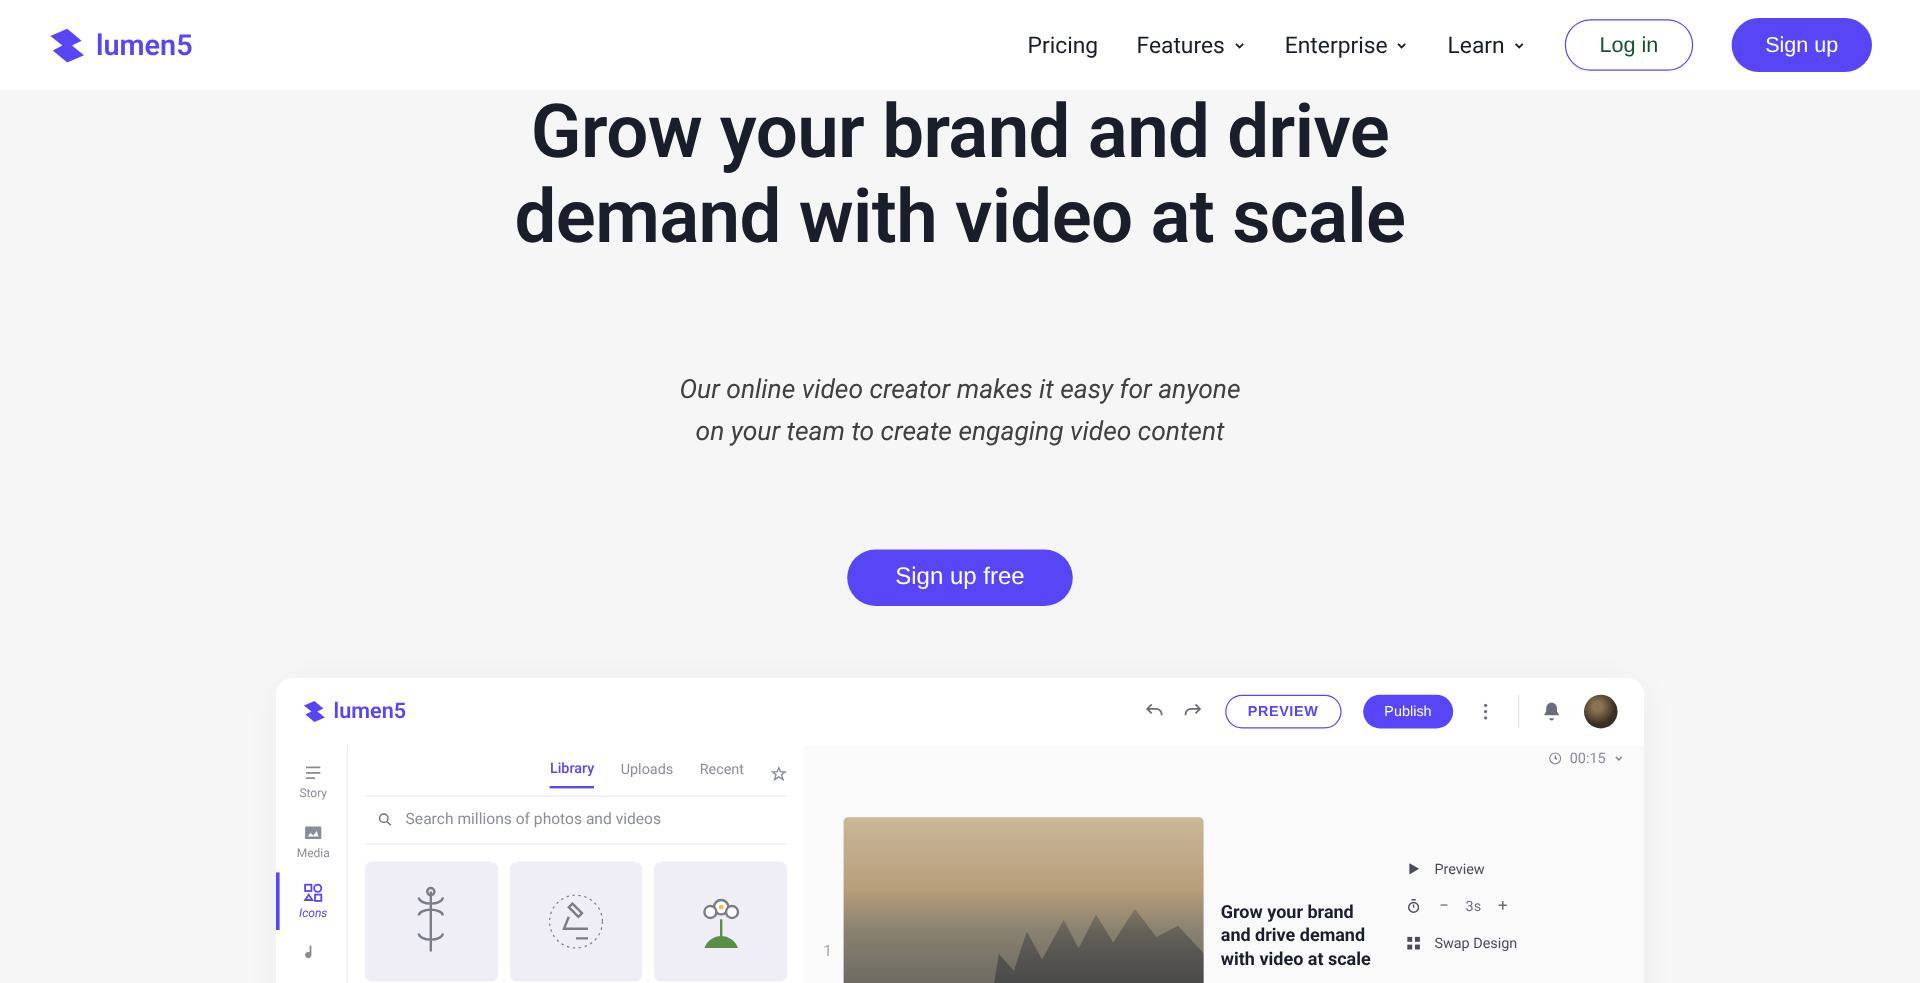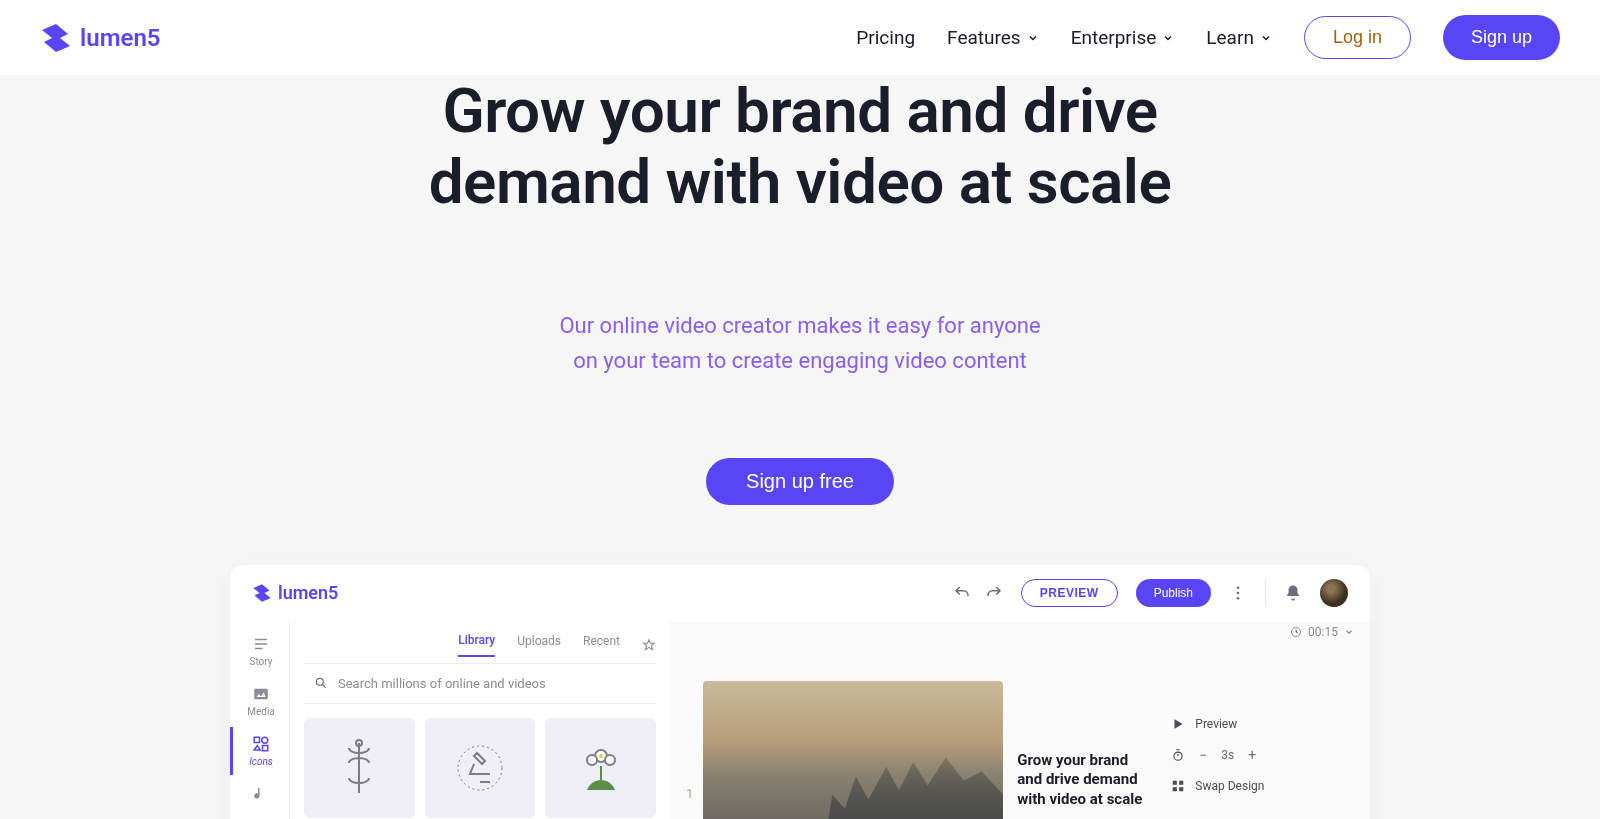--- a/index.html
+++ b/index.html
@@ -5,27 +5,27 @@
 * { margin: 0; padding: 0; box-sizing: border-box; }
 body { font-family: -apple-system, BlinkMacSystemFont, "Segoe UI", Roboto, sans-serif; background: #f6f6f7; }
 
 
 .header { background: #fff; height: 75px; display: flex; align-items: center; justify-content: space-between; padding: 0 40px; }
 .logo { display: flex; align-items: center; gap: 8px; color: #5846f6; font-weight: 600; font-size: 24px; }
 .logo-mark { width: 32px; height: 32px; }
 .nav { display: flex; align-items: center; gap: 32px; }
 .nav-item { color: #1a1d2a; font-size: 19px; font-weight: 400; cursor: pointer; display: flex; align-items: center; gap: 6px; }
 .chev { width: 12px; height: 12px; }
-.btn-outline { border: 1.5px solid #5846f6; color: #a16207; background: #fff; padding: 10px 28px; border-radius: 24px; font-size: 18px; cursor: pointer; }
+.btn-outline { border: 1.5px solid #5846f6; color: #14532d; background: #fff; padding: 10px 28px; border-radius: 24px; font-size: 18px; cursor: pointer; }
 .btn-solid { background: #5846f6; color: #fff; border: none; padding: 12px 28px; border-radius: 24px; font-size: 18px; cursor: pointer; }
 
 
 .hero { text-align: center; padding: 0 20px 60px; }
 .hero-title { font-size: 62px; font-weight: 600; color: #1a1d2a; line-height: 1.15; max-width: 900px; margin: 0 auto; letter-spacing: -0.5px; }
-.hero-sub { font-size: 22px; color: #8b5cf6; margin-top: 90px; line-height: 1.6; }
+.hero-sub { font-size: 22px; color: #404040; margin-top: 90px; line-height: 1.6; font-style: italic; }
 .hero-cta { margin-top: 80px; }
 .btn-cta { background: #5846f6; color: #fff; border: none; padding: 12px 40px; border-radius: 30px; font-size: 20px; cursor: pointer; }
 
 
 .preview-wrap { display: flex; justify-content: center; padding: 0 20px; }
 .preview { background: #fff; border-radius: 14px; width: 1140px; overflow: hidden; box-shadow: 0 4px 30px rgba(0,0,0,0.04); }
 .preview-top { display: flex; align-items: center; padding: 14px 22px; gap: 18px; }
 .plogo { display: flex; align-items: center; gap: 6px; color: #5846f6; font-weight: 600; font-size: 18px; }
 .plogo-mark { width: 20px; height: 20px; }
 .spacer { flex: 1; }
@@ -191,21 +191,21 @@
           <div class="tab">Recent</div>
           <svg class="star-ico" viewBox="0 0 24 24">
               <path fill="none" stroke="#8a8d99" stroke-width="2" d="M12 3l2.5 6H21l-5 4 2 7-6-4-6 4 2-7-5-4h6.5z"></path>
             </svg>
         </div>
         <div class="search">
           <svg class="search-ico" viewBox="0 0 24 24">
               <circle cx="10" cy="10" r="6" fill="none" stroke="#6b6e7a" stroke-width="2"></circle>
               <path stroke="#6b6e7a" stroke-width="2" d="M15 15l5 5"></path>
             </svg>
-          <span>Search millions of online and videos</span>
+          <span>Search millions of photos and videos</span>
         </div>
         <div class="thumbs">
           <div class="thumb">
             <svg width="50" height="60" viewBox="0 0 50 60">
                 <path fill="none" stroke="#7a7d88" stroke-width="2" d="M25 5v50M15 10a10 5 0 0 0 20 0M15 25a10 5 0 0 1 20 0M15 40a10 5 0 0 0 20 0"></path>
                 <circle cx="25" cy="5" r="3" fill="none" stroke="#7a7d88" stroke-width="2"></circle>
               </svg>
           </div>
           <div class="thumb">
             <svg width="60" height="60" viewBox="0 0 60 60">

